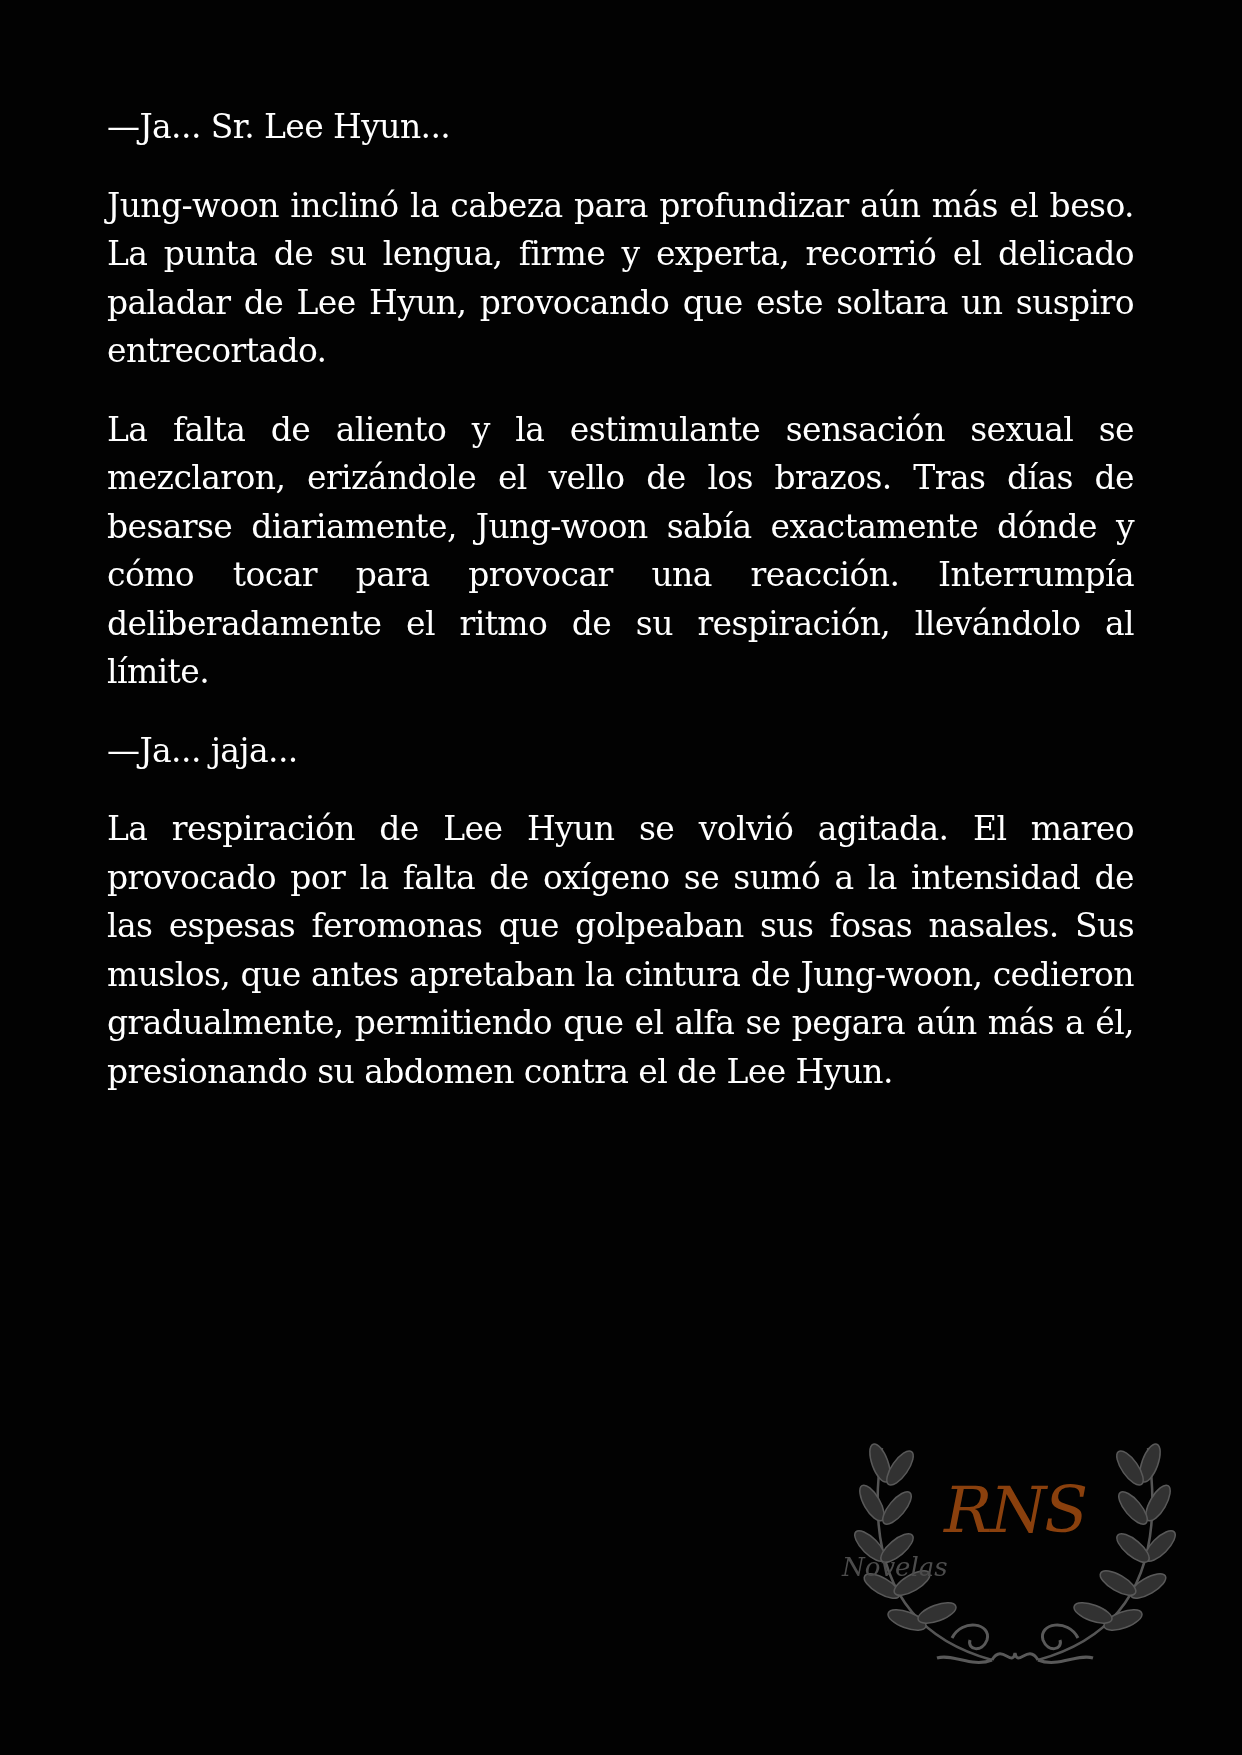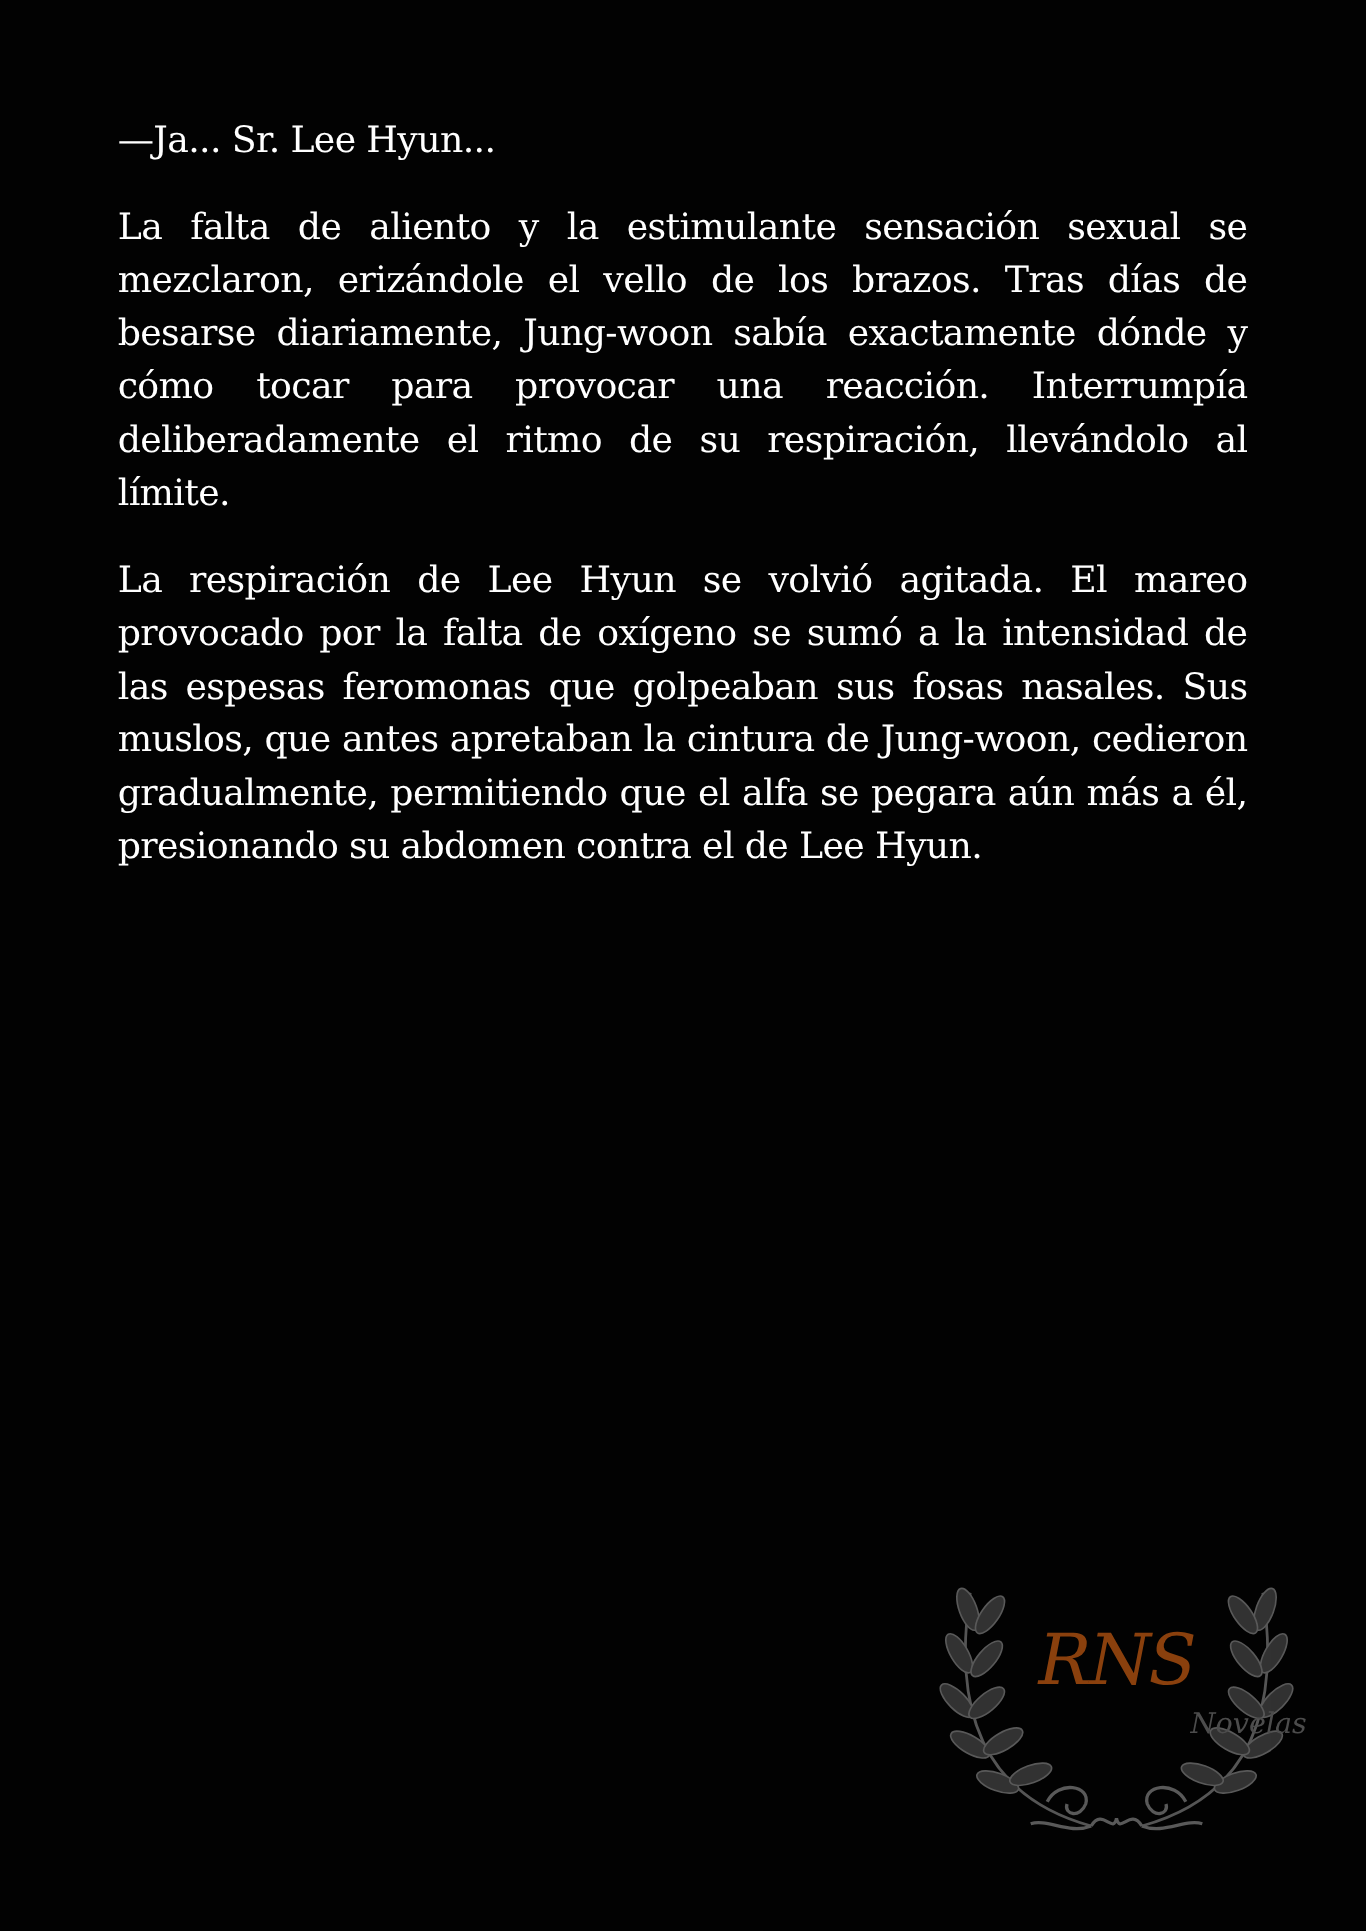--- a/index.html
+++ b/index.html
@@ -63,42 +63,44 @@
       font-size: 64px;
       color: #f97316;
       letter-spacing: -2px;
       line-height: 64px;
     }
     .wm-novelas {
       position: absolute;
       left: 0;
       width: 346px;
       top: 124px;
-      text-align: right;
+      text-align: left;
       font-family: "DejaVu Serif", "Liberation Serif", serif;
       font-style: italic;
       font-size: 26px;
       color: #8a8a8a;
       line-height: 30px;
     }
     .wm-svg {
       position: absolute;
       left: 0; top: 0;
       width: 346px;
       height: 246px;
     }
   </style>
 </head>
 <body>
 
 <div class="page">
 
   <div class="text-block">
     <p class="para dialogue">—Ja... Sr. Lee Hyun...</p>
+    <p class="para">Jung-woon inclinó la cabeza para profundizar aún más el beso. La punta de su lengua, firme y experta, recorrió el delicado paladar de Lee Hyun, provocando que este soltara un suspiro entrecortado.</p>
     <p class="para">La falta de aliento y la estimulante sensación sexual se mezclaron, erizándole el vello de los brazos. Tras días de besarse diariamente, Jung-woon sabía exactamente dónde y cómo tocar para provocar una reacción. Interrumpía deliberadamente el ritmo de su respiración, llevándolo al límite.</p>
+    <p class="para dialogue">—Ja... jaja...</p>
     <p class="para">La respiración de Lee Hyun se volvió agitada. El mareo provocado por la falta de oxígeno se sumó a la intensidad de las espesas feromonas que golpeaban sus fosas nasales. Sus muslos, que antes apretaban la cintura de Jung-woon, cedieron gradualmente, permitiendo que el alfa se pegara aún más a él, presionando su abdomen contra el de Lee Hyun.</p>
   </div>
 
   <div class="watermark">
     <svg class="wm-svg" viewBox="0 0 346 246" xmlns="http://www.w3.org/2000/svg">
       <g fill="none" stroke="#9a9a9a" stroke-width="2.5">
 
         <path d="M150 232 C 70 210, 20 150, 40 20"></path>
 
         <path d="M196 232 C 276 210, 326 150, 306 20"></path>

